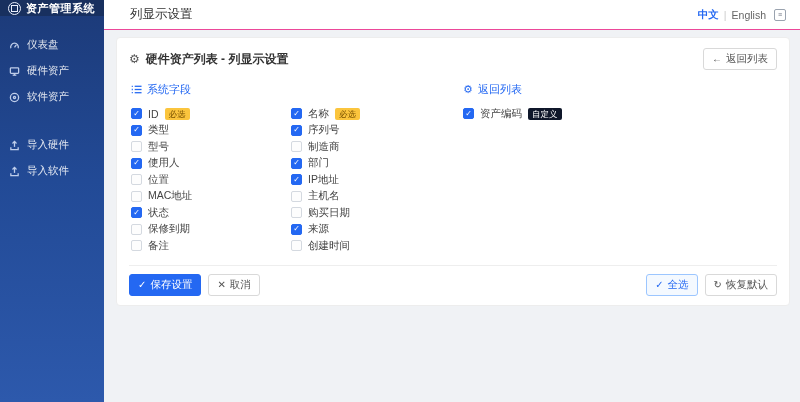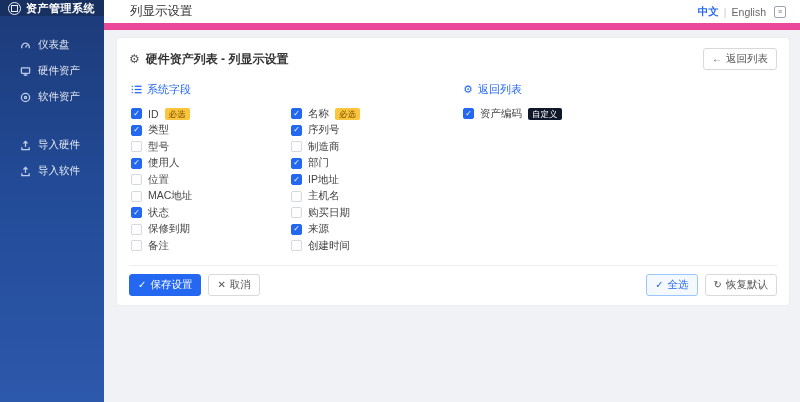--- a/index.html
+++ b/index.html
@@ -6,28 +6,28 @@
   html,body { width:800px; height:402px; overflow:hidden; font-family:"Liberation Sans","DejaVu Sans",sans-serif; }
   .layout { display:flex; width:800px; height:402px; }
 
   
   .sidebar { width:104px; height:100%; background:linear-gradient(180deg,#1c3a78 0%,#224a96 45%,#2d59ac 100%); color:#fff; flex-shrink:0; display:flex; flex-direction:column; }
   .logo { height:16px; display:flex; align-items:center; gap:5px; padding:0 8px; background:#18305f; }
   .logo-icon { width:13px; height:13px; border:1.3px solid #e8eefc; border-radius:50%; display:flex; align-items:center; justify-content:center; flex-shrink:0; }
   .logo-icon::after { content:""; width:5px; height:5px; border:1px solid #e8eefc; }
   .logo-title { font-size:11px; font-weight:bold; color:#fff; white-space:nowrap; letter-spacing:.5px; }
   .menu { padding-top:16px; display:flex; flex-direction:column; }
-  .menu-item { height:26px; display:flex; align-items:center; gap:7px; padding:0 19px; font-size:10.5px; color:rgba(255,255,255,.88); cursor:pointer; white-space:nowrap; }
+  .menu-item { height:26px; display:flex; align-items:center; gap:7px; padding:0 0; font-size:10.5px; color:rgba(255,255,255,.88); cursor:pointer; white-space:nowrap;margin-left:8px; }
   .menu-item.gap-before { margin-top:22px; }
   .menu-item .mi { width:12px; height:12px; display:flex; align-items:center; justify-content:center; opacity:.85; flex-shrink:0; }
   .menu-item .mi svg { width:11px; height:11px; stroke:#dbe6fb; fill:none; stroke-width:1.4; }
 
   
   .main { flex:1; display:flex; flex-direction:column; background:#f0f2f5; min-width:0; }
-  .topbar { height:30px; background:#fff; border-bottom:7px solid #ec4899; display:flex; align-items:center; justify-content:space-between; padding:0 14px 0 26px; flex-shrink:0; }
+  .topbar { height:30px; background:#fff; border-bottom:1px solid #ec4899; display:flex; align-items:center; justify-content:space-between; padding:0 14px 0 26px; flex-shrink:0; }
   .topbar-title { font-size:12.5px; color:#333; }
   .lang { display:flex; align-items:center; gap:5px; font-size:10.5px; }
   .lang-zh { color:#2468f2; font-weight:bold; cursor:pointer; }
   .lang-sep { color:#ccc; }
   .lang-en { color:#666; cursor:pointer; }
   .lang-ic { width:12px; height:12px; border:1px solid #9aa3af; border-radius:2px; margin-left:3px; display:flex; align-items:center; justify-content:center; font-size:7px; color:#6b7280; cursor:pointer; }
 
   .content { flex:1; padding:7px 10px 0 12px; }
   .card { background:#fff; border-radius:4px; border:1px solid #ededed; padding:8px 12px 0 12px; }
 

